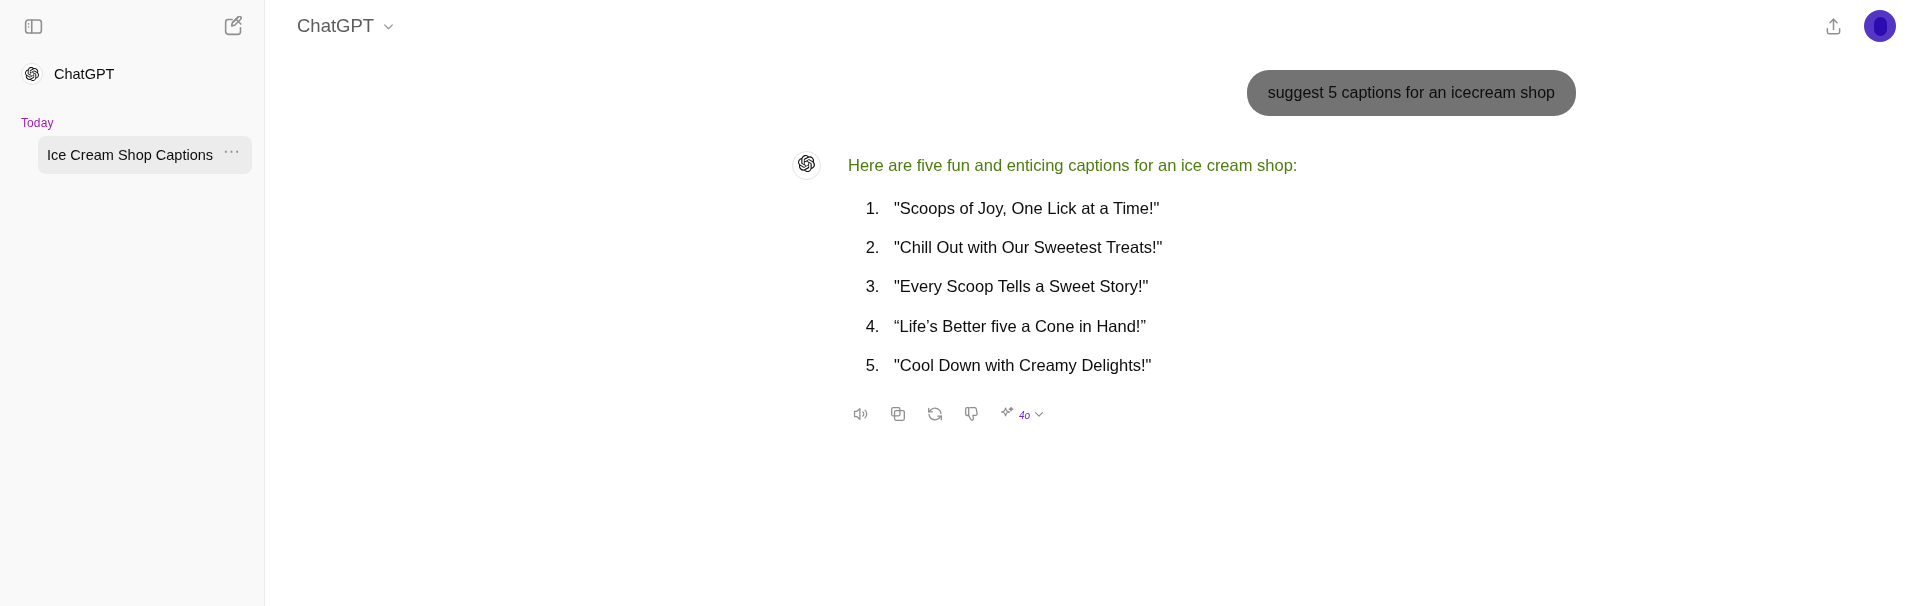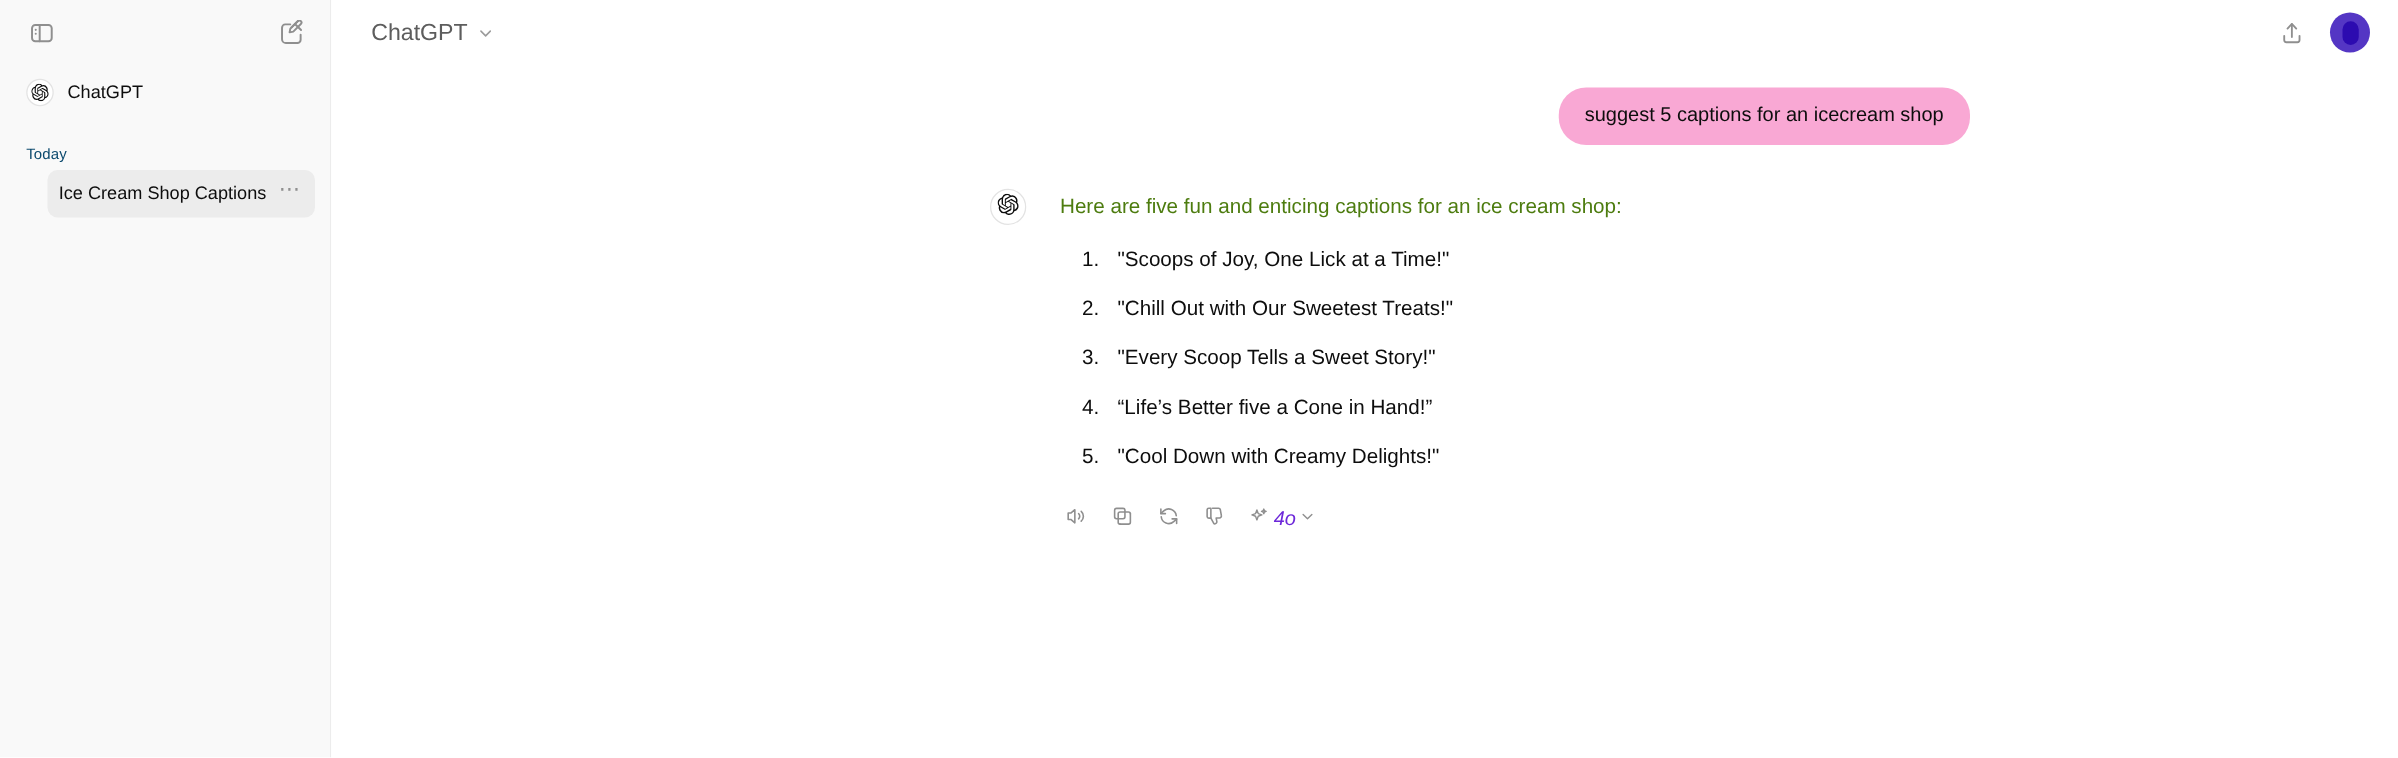--- a/index.html
+++ b/index.html
@@ -100,21 +100,21 @@
   .grid-icon i {
     width: 6px;
     height: 6px;
     border-radius: 50%;
     background: #707070;
     display: block;
   }
 
   .section-label {
     font-size: 12px;
-    color: #0c4a6e;
+    color: #a21caf;
     padding: 0 21px;
     margin-top: 22px;
     margin-bottom: 6px;
     font-weight: 400;
     letter-spacing: 0.1px;
   }
 
   .convo-list { padding: 0 12px; margin-left: 26px; }
 
   .convo-item {
@@ -213,21 +213,21 @@
   }
 
   .user-row {
     display: flex;
     justify-content: flex-end;
     padding-right: 342px;
     margin-top: 18px;
   }
 
   .user-bubble {
-    background: #f9a8d4;
+    background: #737373;
     border-radius: 22px;
     padding: 11px 21px 12px 21px;
     font-size: 16px;
     color: #0d0d0d;
     line-height: 1.45;
     max-width: 640px;
   }
 
   .assistant-row {
     display: flex;
@@ -301,21 +301,21 @@
     display: flex;
     align-items: center;
     gap: 2px;
     height: 30px;
     padding: 0 4px 0 5px;
     border-radius: 7px;
     cursor: pointer;
     color: #8f8f8f;
   }
   .model-tag .tag-label {
-    font-size: 16px;
+    font-size: 10px;
     color: #6d28d9;
     margin-left: 1px;
     font-style: italic;
   }
 </style>
 </head>
 <body>
 
 <div class="app">
 

